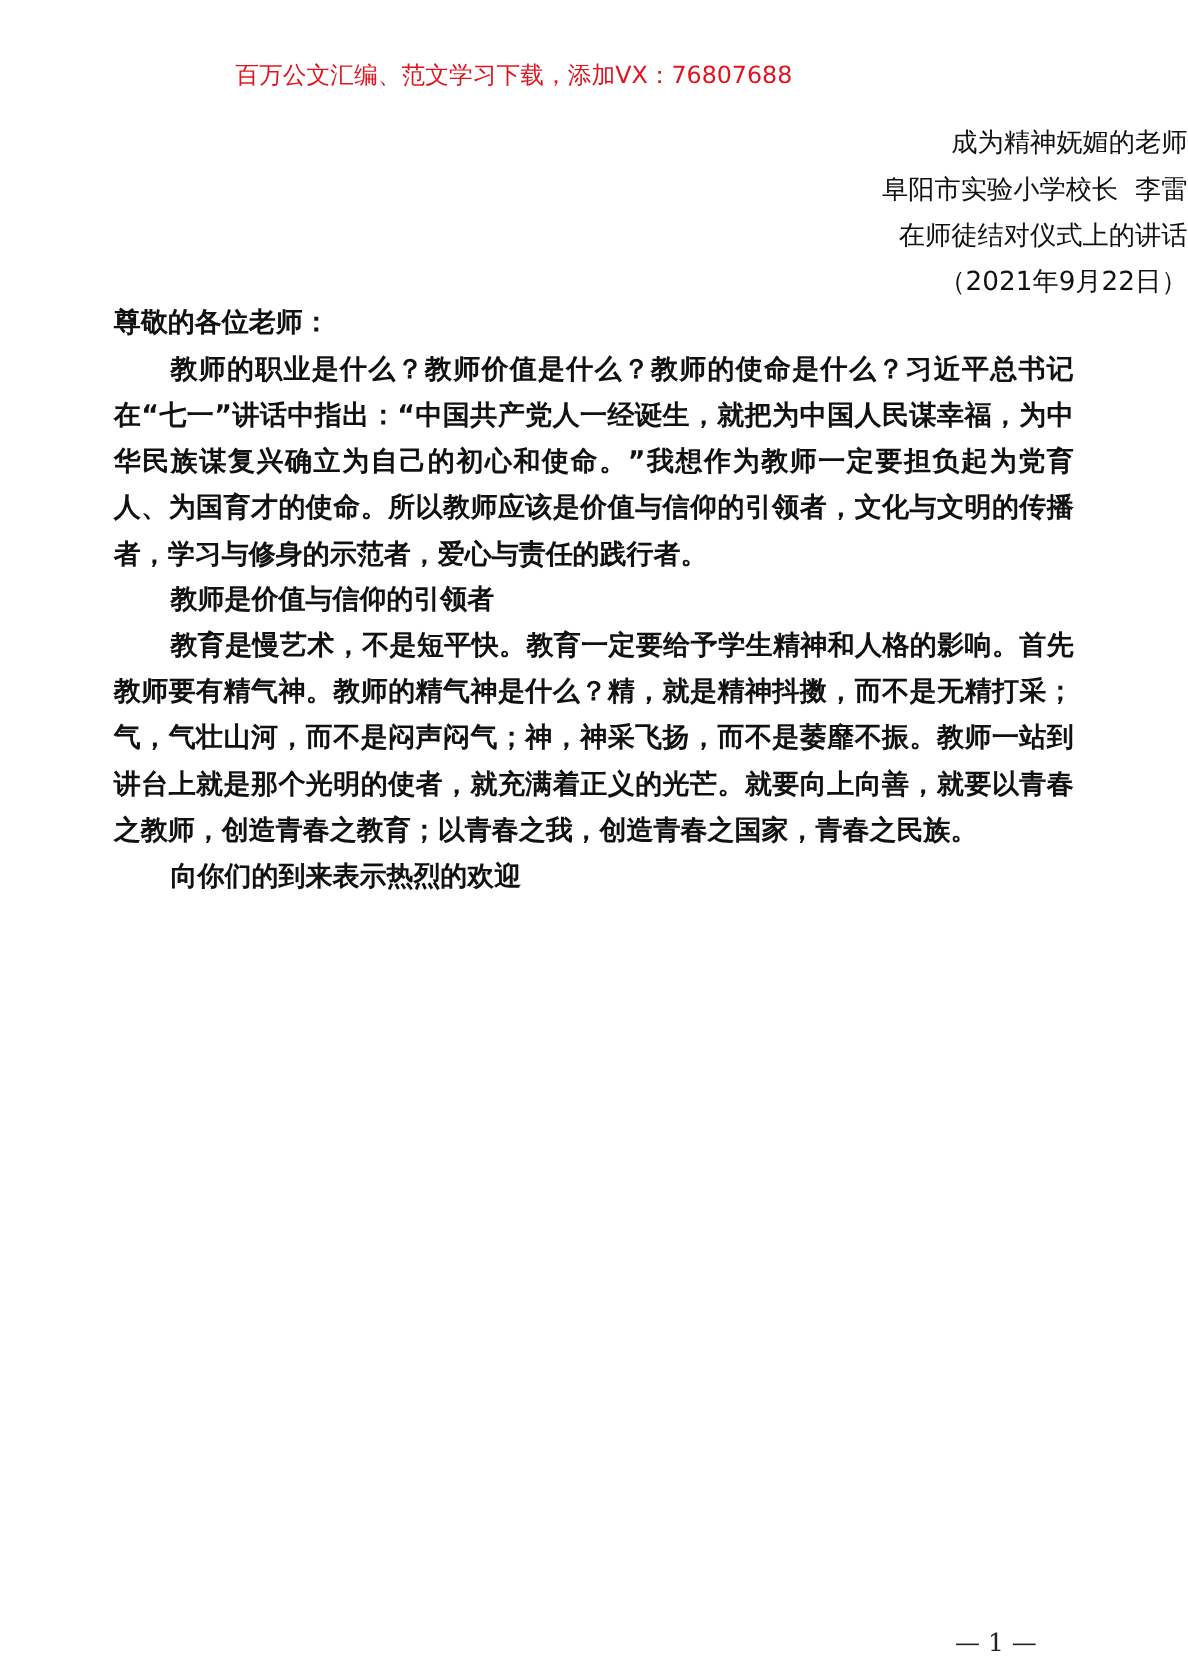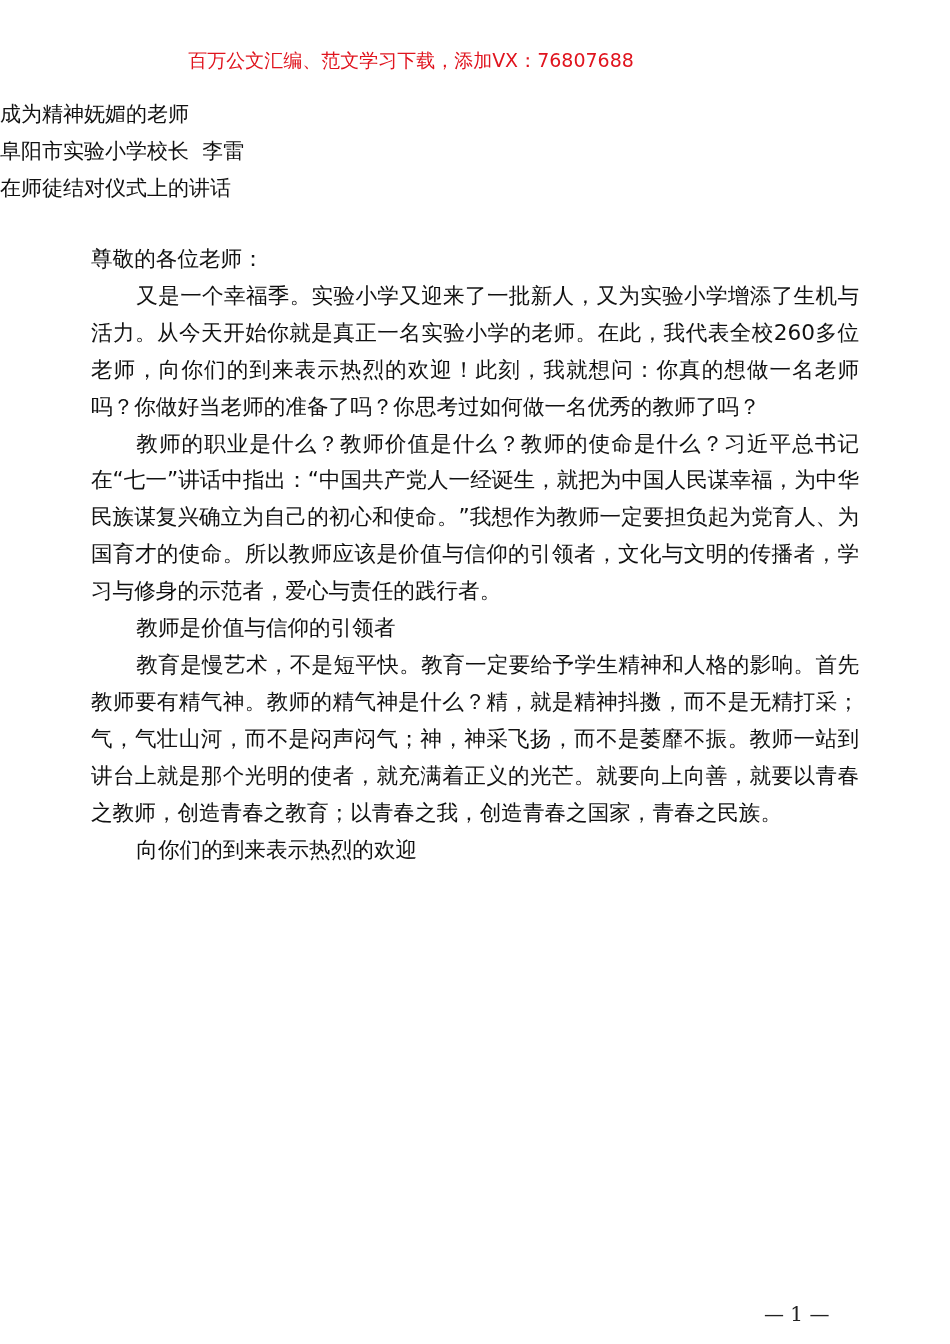--- a/index.html
+++ b/index.html
@@ -24,34 +24,35 @@
       color: #e0141e;
       font-size: 19px;
       line-height: 28px;
       letter-spacing: 0px;
     }
     .titles {
       position: absolute;
       top: 96px;
       left: 0;
       width: 950px;
-      text-align: left;
+      text-align: right;
       font-size: 21px;
       line-height: 37px;
     }
     .titles div { white-space: pre; }
     .body-text {
       position: absolute;
       top: 241px;
       left: 91px;
       width: 768px;
       font-size: 21.6px;
       line-height: 36.9px;
       text-align: justify;
       text-justify: inter-character;
+      font-weight: bold;
     }
     .body-text p {
       margin: 0;
       word-break: break-all;
     }
     .body-text p.indent { text-indent: 2.1em; }
     .body-text p.salutation { text-indent: 0; }
     .page-number {
       position: absolute;
       top: 1300px;
@@ -65,24 +66,24 @@
   </style>
 </head>
 <body>
 
 <div class="watermark">百万公文汇编、范文学习下载，添加VX：76807688</div>
 
 <div class="titles">
   <div>成为精神妩媚的老师</div>
   <div>阜阳市实验小学校长  李雷</div>
   <div>在师徒结对仪式上的讲话</div>
+  <div>（2021年9月22日）</div>
 </div>
 
 <div class="body-text">
   <p class="salutation">尊敬的各位老师：</p>
-  <p class="indent">又是一个幸福季。实验小学又迎来了一批新人，又为实验小学增添了生机与活力。从今天开始你就是真正一名实验小学的老师。在此，我代表全校260多位老师，向你们的到来表示热烈的欢迎！此刻，我就想问：你真的想做一名老师吗？你做好当老师的准备了吗？你思考过如何做一名优秀的教师了吗？</p>
   <p class="indent">教师的职业是什么？教师价值是什么？教师的使命是什么？习近平总书记在“七一”讲话中指出：“中国共产党人一经诞生，就把为中国人民谋幸福，为中华民族谋复兴确立为自己的初心和使命。”我想作为教师一定要担负起为党育人、为国育才的使命。所以教师应该是价值与信仰的引领者，文化与文明的传播者，学习与修身的示范者，爱心与责任的践行者。</p>
   <p class="indent">教师是价值与信仰的引领者</p>
   <p class="indent">教育是慢艺术，不是短平快。教育一定要给予学生精神和人格的影响。首先教师要有精气神。教师的精气神是什么？精，就是精神抖擞，而不是无精打采；气，气壮山河，而不是闷声闷气；神，神采飞扬，而不是萎靡不振。教师一站到讲台上就是那个光明的使者，就充满着正义的光芒。就要向上向善，就要以青春之教师，创造青春之教育；以青春之我，创造青春之国家，青春之民族。</p>
   <p class="indent">向你们的到来表示热烈的欢迎</p>
 </div>
 
 <div class="page-number">— 1 —</div>
 
 </body></html>

